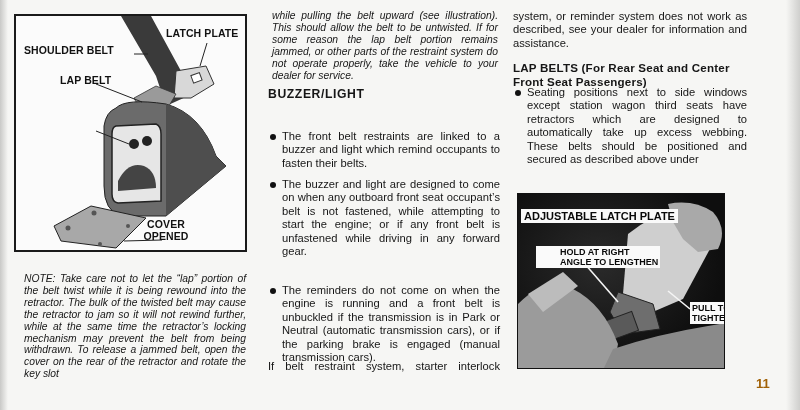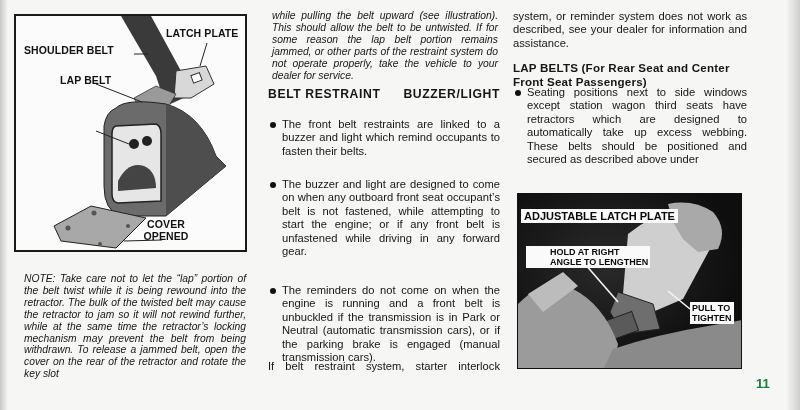--- a/index.html
+++ b/index.html
@@ -42,47 +42,47 @@
     letter-spacing: 0.6px;
   }
   .h1 { left: 268px; top: 87px; width: 232px; }
   .h1 .line1 { display: flex; justify-content: space-between; }
 
   .bullet { position: absolute; padding-left: 14px; font-size: 11.2px; line-height: 13.4px; }
   .bullet::before {
     content: ""; position: absolute; left: 2px; top: 4px; width: 6px; height: 6px;
     border-radius: 50%; background: #111;
   }
-  .b1 { left: 268px; top: 118px; width: 218px; }
+  .b1 { left: 268px; top: 130px; width: 218px; }
   .b2 { left: 268px; top: 178px; width: 218px; }
   .b3 { left: 268px; top: 284px; width: 218px; }
   .para-interlock { position: absolute; left: 268px; top: 360px; width: 232px; font-size: 11.2px; line-height: 13.4px; }
 
   .cont3 { left: 513px; top: 10px; width: 234px; }
   .h2 { left: 513px; top: 61px; width: 234px; font-size: 11.6px; letter-spacing: 0.2px; }
   .b4 { left: 513px; top: 86px; width: 220px; }
 
   
   .photo {
-    position: absolute; left: 517px; top: 193px; width: 225px; height: 176px;
+    position: absolute; left: 517px; top: 193px; width: 208px; height: 176px;
     background: radial-gradient(ellipse at 40% 40%, #2a2a2a, #0e0e0e 70%);
     overflow: hidden; border: 1px solid #111; box-sizing: border-box;
   }
   .photo svg { position: absolute; left: 0; top: 0; }
   .photo-label {
     position: absolute; background: #fafafa; color: #0a0a0a; font-weight: bold;
     font-size: 9px; line-height: 10px; padding: 1px 2px; white-space: nowrap;
   }
   .photo-title { left: 3px; top: 15px; font-size: 11px; line-height: 12px; padding: 1px 3px; }
-  .photo-hold { left: 8px; top: 52px; padding-left: 24px; }
+  .photo-hold { left: 18px; top: 52px; padding-left: 24px; }
   .photo-pull { left: 172px; top: 108px; }
 
   .page-number {
     position: absolute; left: 756px; top: 376px; font-size: 13px; font-weight: bold;
-    color: #15803d;
+    color: #a16207;
   }
 </style>
 </head>
 <body>
 
 <div class="page-shade-left"></div>
 <div class="page-shade-right"></div>
 
 <div class="diagram">
   <svg width="230" height="234" viewBox="0 0 230 234">
@@ -124,21 +124,20 @@
     <div>OPENED</div>
   </div>
 </div>
 
 <div class="col note italic justify">NOTE: Take care not to let the “lap” portion of the belt twist while it is being rewound into the retractor. The bulk of the twisted belt may cause the retractor to jam so it will not rewind further, while at the same time the retractor’s locking mechanism may prevent the belt from being withdrawn. To release a jammed belt, open the cover on the rear of the retractor and rotate the key slot</div>
 
 <div class="col note-cont italic justify">while pulling the belt upward (see illustration). This should allow the belt to be untwisted. If for some reason the lap belt portion remains jammed, or other parts of the restraint system do not operate properly, take the vehicle to your dealer for service.</div>
 
 <div class="heading h1">
   <div class="line1">
-    <span>BELT RESTRAINT</span>
     <span>BUZZER/LIGHT</span>
   </div>
 </div>
 
 <div class="bullet b1 justify">The front belt restraints are linked to a buzzer and light which remind occupants to fasten their belts.</div>
 <div class="bullet b2 justify">The buzzer and light are designed to come on when any outboard front seat occupant’s belt is not fastened, while attempting to start the engine; or if any front belt is unfastened while driving in any forward gear.</div>
 <div class="bullet b3 justify">The reminders do not come on when the engine is running and a front belt is unbuckled if the transmission is in Park or Neutral (automatic transmission cars), or if the parking brake is engaged (manual transmission cars).</div>
 <div class="para-interlock justify" style="text-align-last: justify;">If belt restraint system, starter interlock</div>
 
 <div class="col cont3 justify">system, or reminder system does not work as described, see your dealer for information and assistance.</div>

